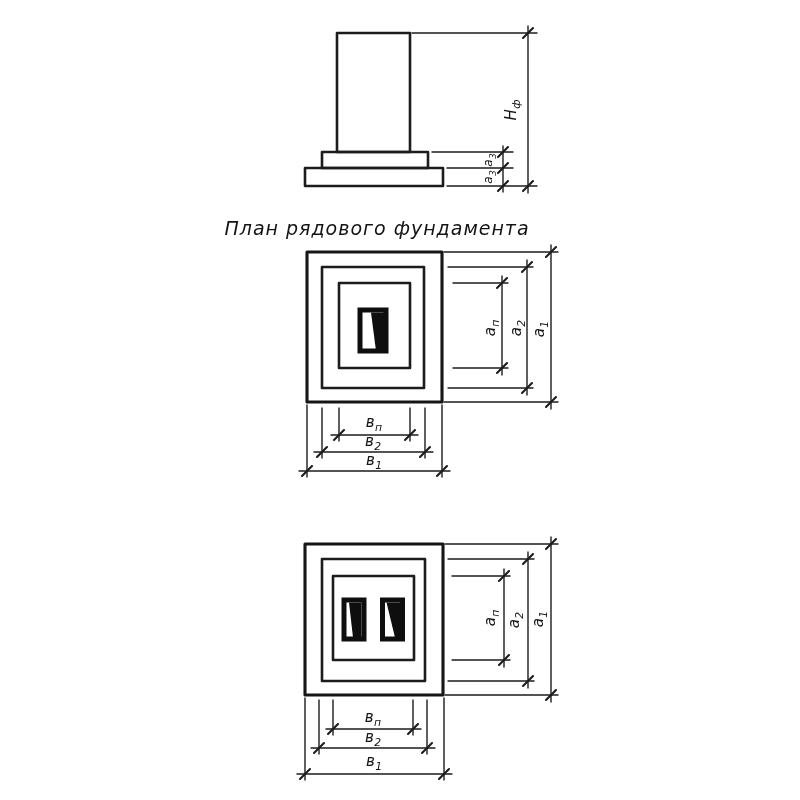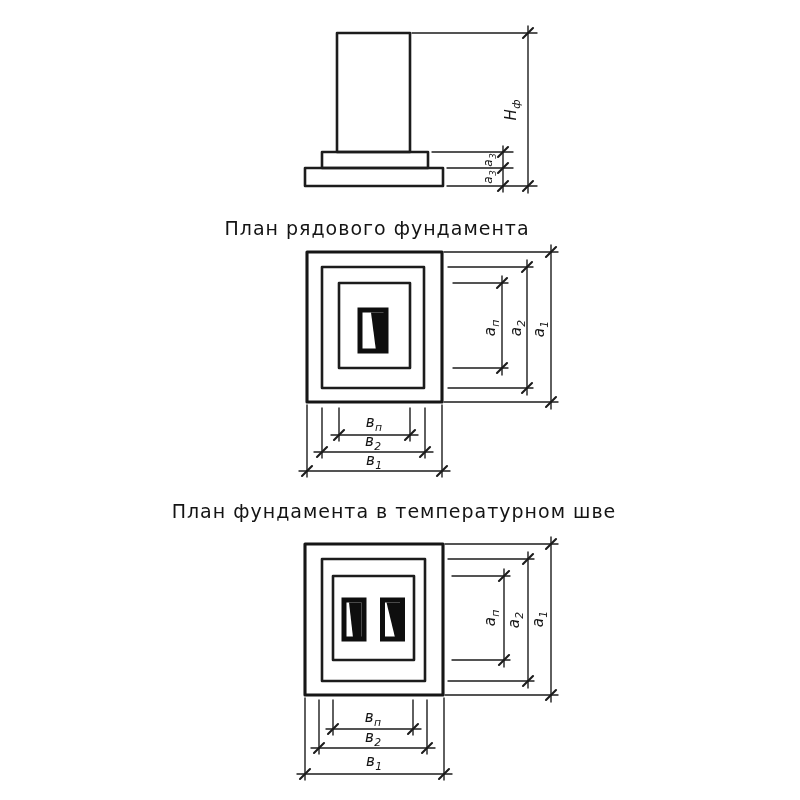--- a/index.html
+++ b/index.html
@@ -13,20 +13,21 @@
   svg{position:absolute;left:0;top:0;}
   .ln1{stroke:#1c1c1c;stroke-width:1.4;fill:none;stroke-linecap:round;}
   .ln2b{stroke:#1c1c1c;stroke-width:2.6;fill:none;stroke-linejoin:round;}
   .ln3{stroke:#161616;stroke-width:3.1;fill:none;stroke-linejoin:round;}
   .tick{stroke:#1c1c1c;stroke-width:2.1;fill:none;stroke-linecap:round;}
   .socket{stroke:#0e0e0e;stroke-width:5;fill:#ffffff;stroke-linejoin:miter;}
   .fillink{fill:#0e0e0e;stroke:none;}
   .title{
     position:absolute;
     transform:translate(-50%,-50%);
+    font-style:italic;
     font-size:19px;
     letter-spacing:1px;
     color:#141414;
     white-space:nowrap;
   }
   .dim-label{
     position:absolute;
     transform:translate(-50%,-50%);
     font-style:italic;
     font-size:15px;
@@ -171,21 +172,20 @@
   <span class="title" style="left:377px;top:228px">План рядового фундамента</span>
 
   <span class="dim-label" style="left:374px;top:424px"><i>в</i><sub>п</sub></span>
   <span class="dim-label" style="left:373px;top:443px"><i>в</i><sub>2</sub></span>
   <span class="dim-label" style="left:374px;top:462px"><i>в</i><sub>1</sub></span>
 
   <span class="dim-label rot" style="left:492px;top:328px"><i>а</i><sub>п</sub></span>
   <span class="dim-label rot" style="left:518px;top:328px"><i>а</i><sub>2</sub></span>
   <span class="dim-label rot" style="left:541px;top:329px"><i>а</i><sub>1</sub></span>
 
-  <span class="title" style="left:394px;top:511px">План фундамента в температурном шве</span>
 
   <span class="dim-label" style="left:373px;top:719px"><i>в</i><sub>п</sub></span>
   <span class="dim-label" style="left:373px;top:739px"><i>в</i><sub>2</sub></span>
   <span class="dim-label" style="left:374px;top:763px"><i>в</i><sub>1</sub></span>
 
   <span class="dim-label rot" style="left:492px;top:618px"><i>а</i><sub>п</sub></span>
   <span class="dim-label rot" style="left:516px;top:620px"><i>а</i><sub>2</sub></span>
   <span class="dim-label rot" style="left:540px;top:619px"><i>а</i><sub>1</sub></span>
 
 </div>

